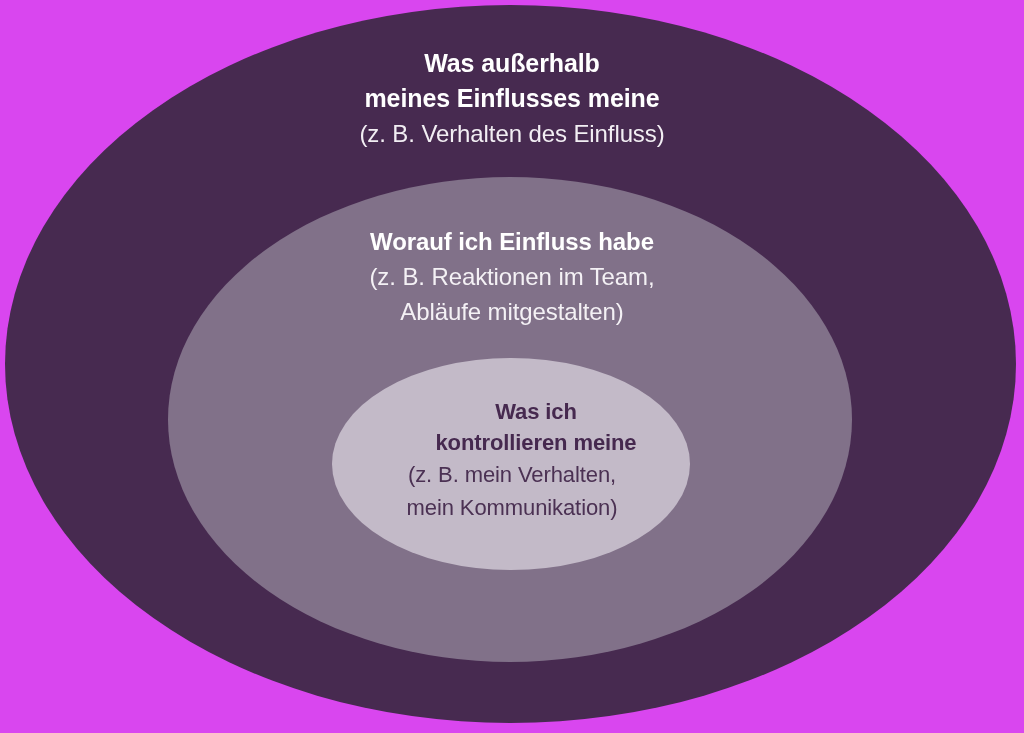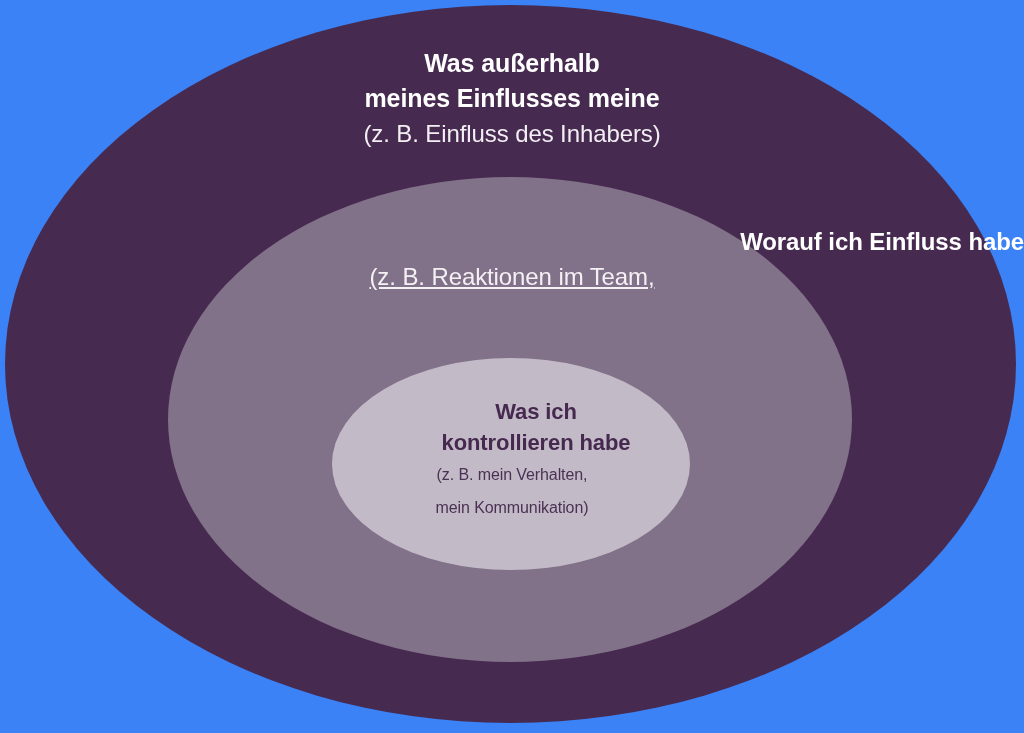--- a/index.html
+++ b/index.html
@@ -86,70 +86,69 @@
 
   
   .label-middle {
     top: 224px;
     color: #ffffff;
   }
   .label-middle .headline {
     font-size: 24px;
     line-height: 35px;
     letter-spacing: -0.1px;
-    text-align: right;
   }
   .label-middle .detail {
     font-size: 24px;
     line-height: 35px;
     letter-spacing: -0.1px;
     color: #f4f1f5;
-    text-decoration: underline;
   }
 
   
   .label-inner {
     top: 396px;
     color: #46294f;
   }
   .label-inner .headline {
     font-size: 22px;
     line-height: 31px;
     letter-spacing: -0.1px;
     padding-left: 48px;
   }
   .label-inner .detail {
-    font-size: 16px;
+    font-size: 22px;
     line-height: 33px;
     letter-spacing: -0.1px;
     color: #4b3153;
   }
 </style>
 </head>
 <body>
 
-<div id="diagram" style="background: #3b82f6;">
+<div id="diagram" style="background: #d946ef;">
 
   <div class="ellipse ellipse-outer" style="background: rgb(71, 42, 80);"></div>
 
   <div class="ellipse ellipse-middle" style="background: rgb(129, 113, 137);"></div>
 
   <div class="ellipse ellipse-inner" style="background: rgb(195, 186, 200);"></div>
 
   <div class="label label-outer">
     <span class="headline">Was außerhalb</span>
     <span class="headline">meines Einflusses meine</span>
-    <span class="detail">(z. B. Einfluss des Inhabers)</span>
+    <span class="detail">(z. B. Verhalten des Einfluss)</span>
   </div>
 
   <div class="label label-middle">
     <span class="headline">Worauf ich Einfluss habe</span>
     <span class="detail">(z. B. Reaktionen im Team,</span>
+    <span class="detail">Abläufe mitgestalten)</span>
   </div>
 
   <div class="label label-inner">
     <span class="headline">Was ich</span>
-    <span class="headline">kontrollieren habe</span>
+    <span class="headline">kontrollieren meine</span>
     <span class="detail">(z. B. mein Verhalten,</span>
     <span class="detail">mein Kommunikation)</span>
   </div>
 
 </div>
 
 </body></html>

